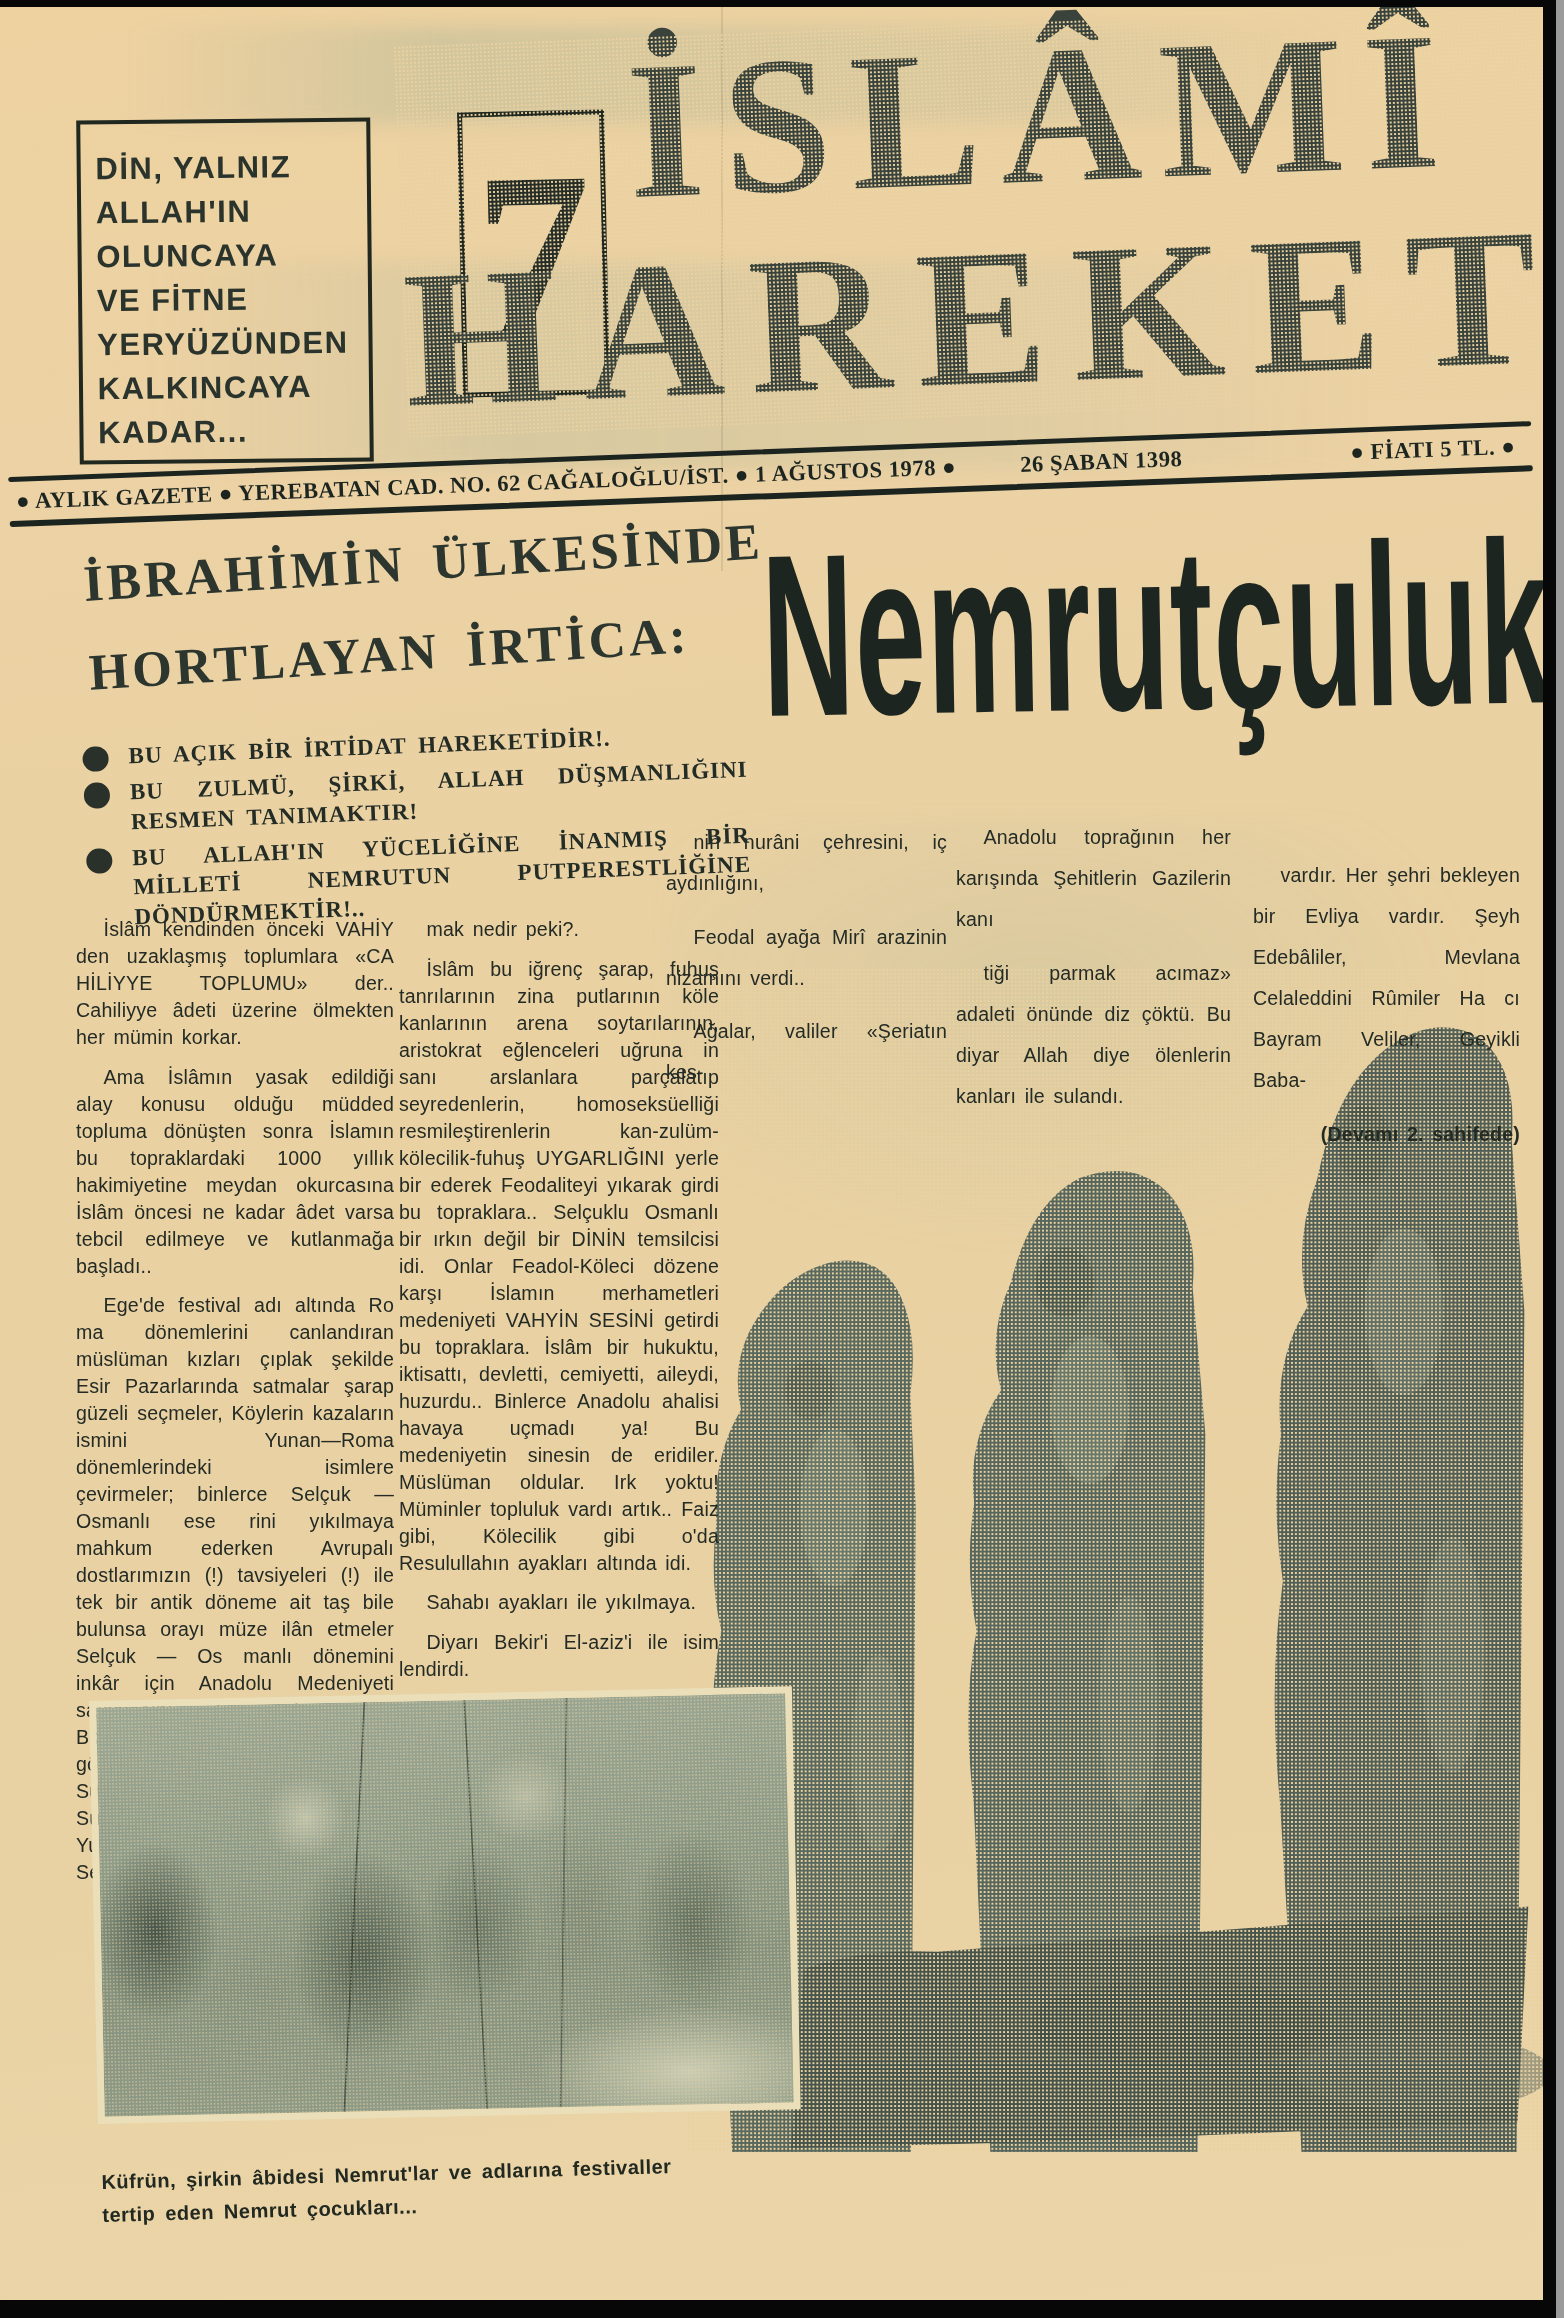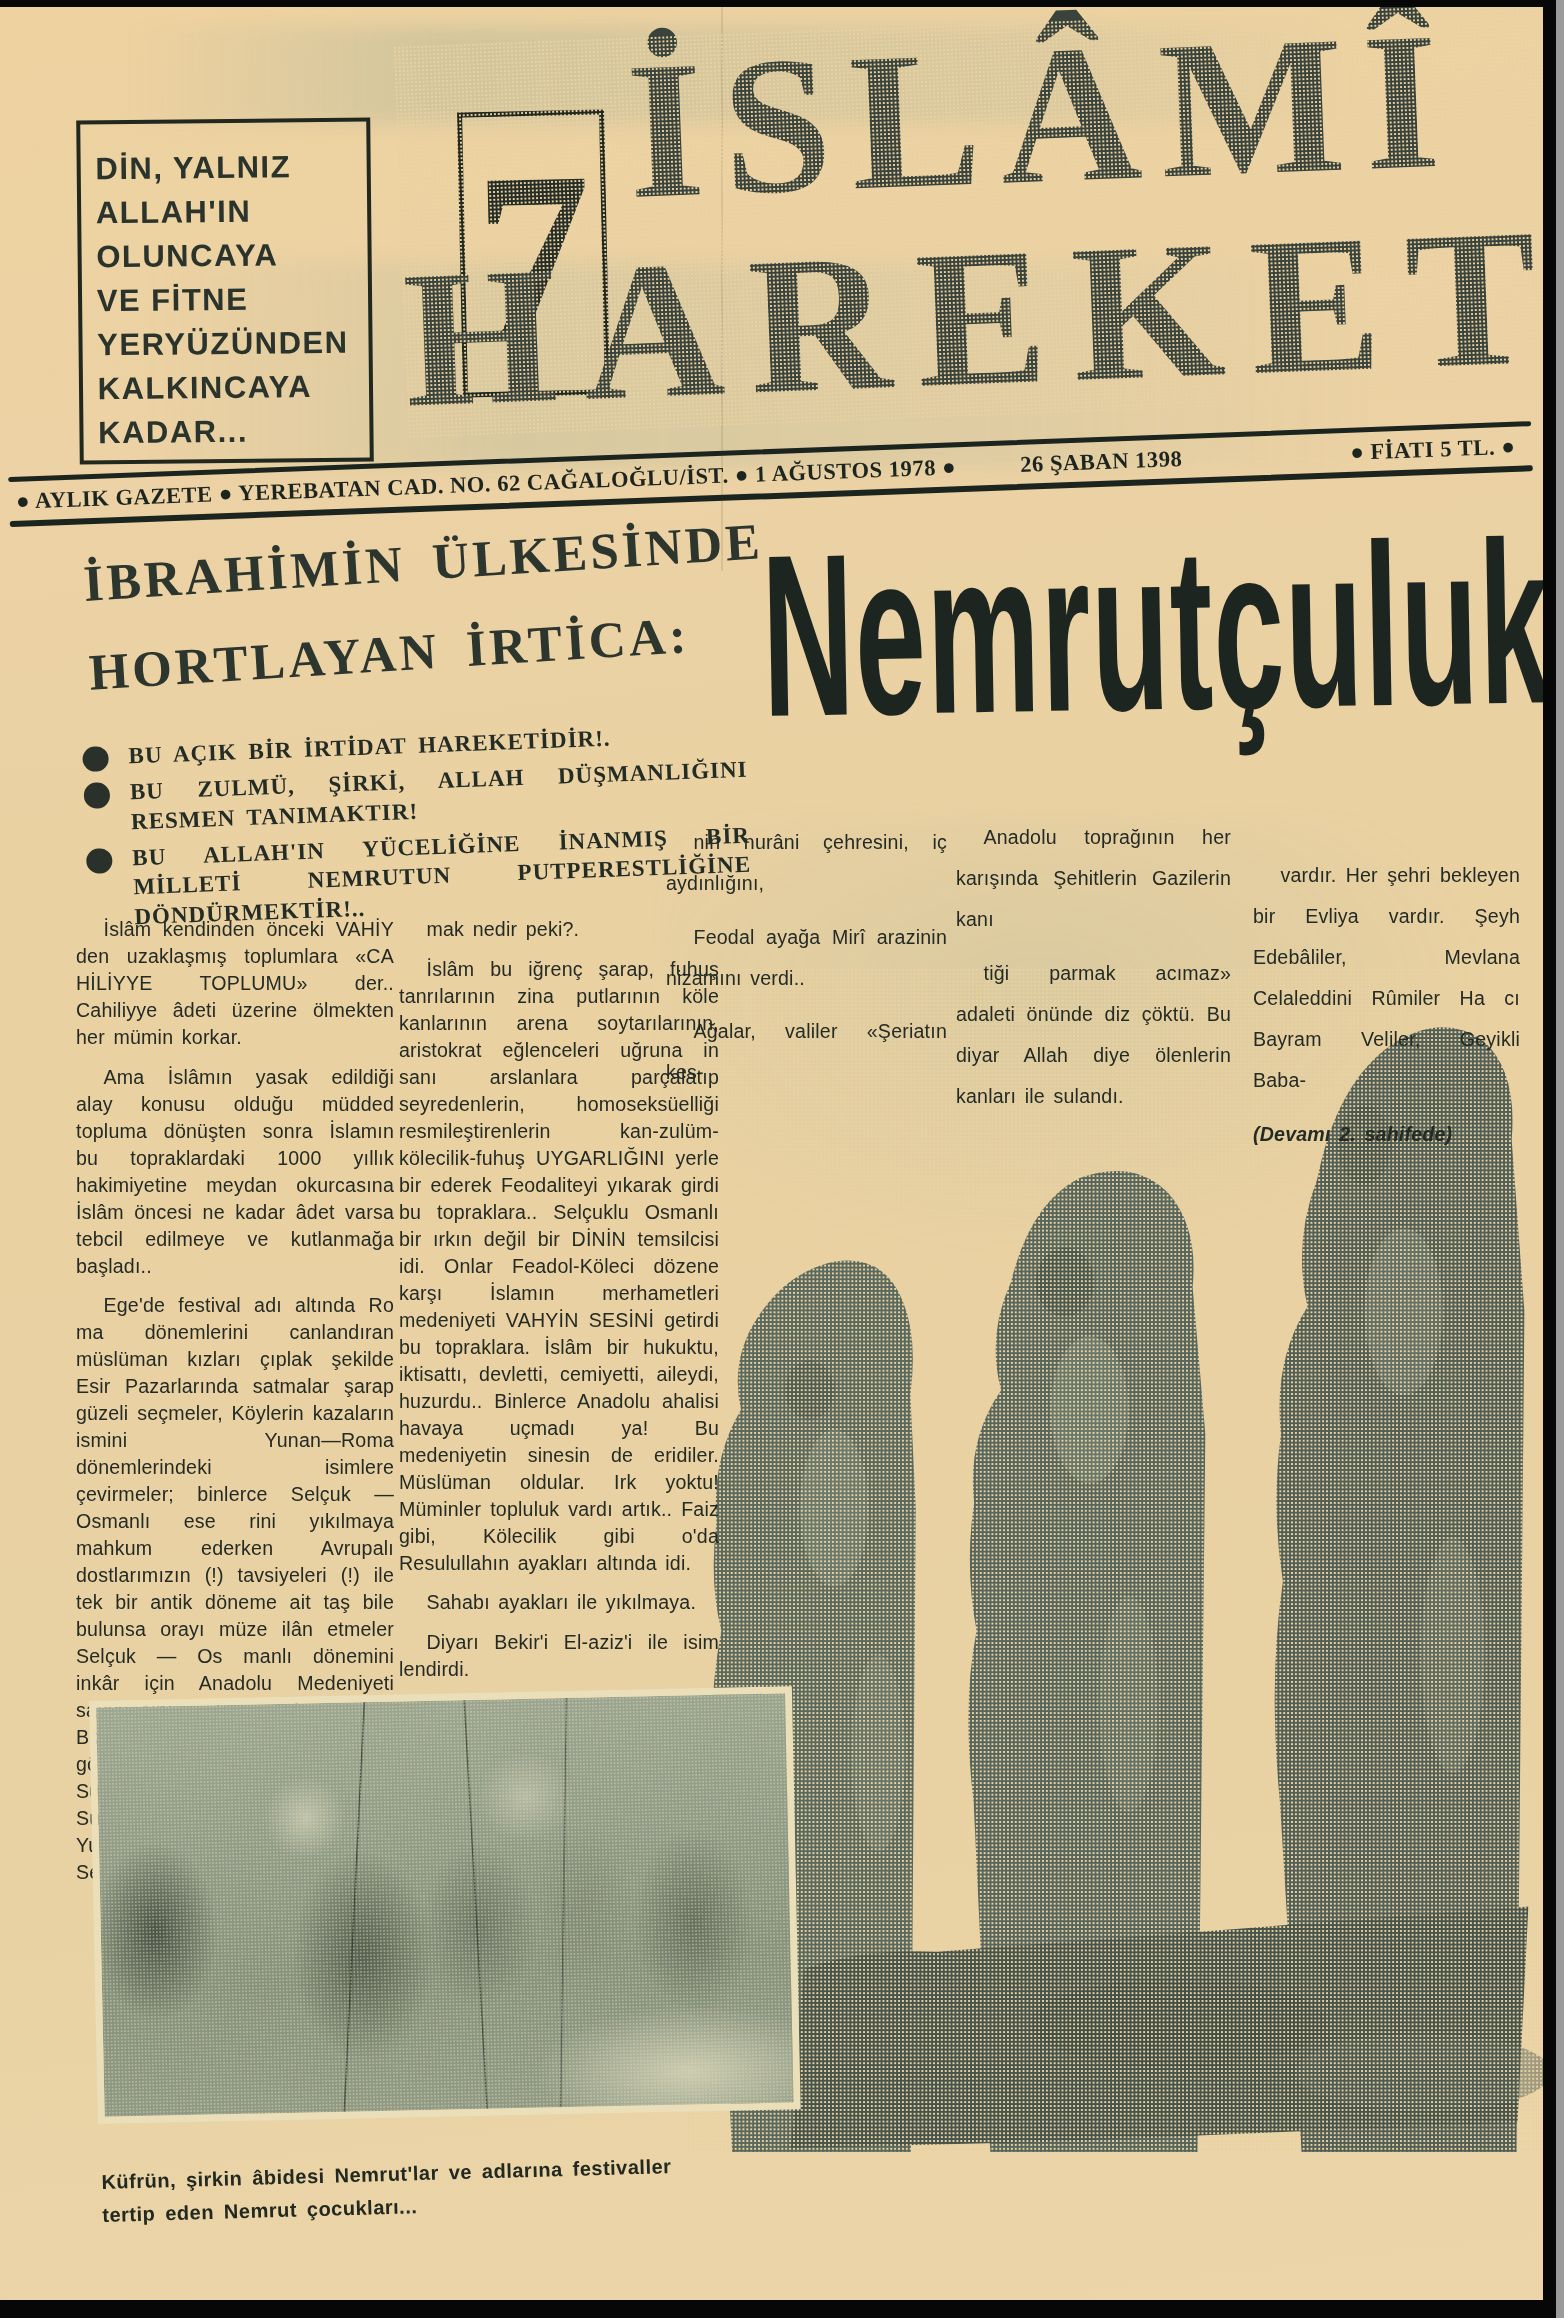--- a/index.html
+++ b/index.html
@@ -121,21 +121,21 @@
     font-size:19.6px;line-height:27px;color:#242b25;
     text-align:justify;letter-spacing:0.2px;word-spacing:2.9px;
   }
   .col p{margin:0 0 12.8px 0;text-indent:27.5px;}
   .col1{left:76px;top:909px;width:318px;}
   .col2{left:399px;top:909px;width:320px;}
   .wide{line-height:41px;}
   .col3{left:666px;top:815px;width:281px;}
   .col4{left:956px;top:810px;width:275px;}
   .col5{left:1253px;top:848px;width:267px;}
-  .col .continued{font-weight:bold;text-indent:0;font-style:italic;}
+  .col .continued{font-weight:bold;text-align:right;text-indent:0;}
 
   
   .statues{position:absolute;left:687px;top:961px;width:860px;height:1184px;}
   .statues svg{position:absolute;inset:0;}
 
   
   .festival-photo{
     position:absolute;left:89px;top:1694px;width:703px;height:423px;
     transform:rotate(-1.2deg);transform-origin:left top;
     border:7.4px solid #eadfb9;box-sizing:border-box;

